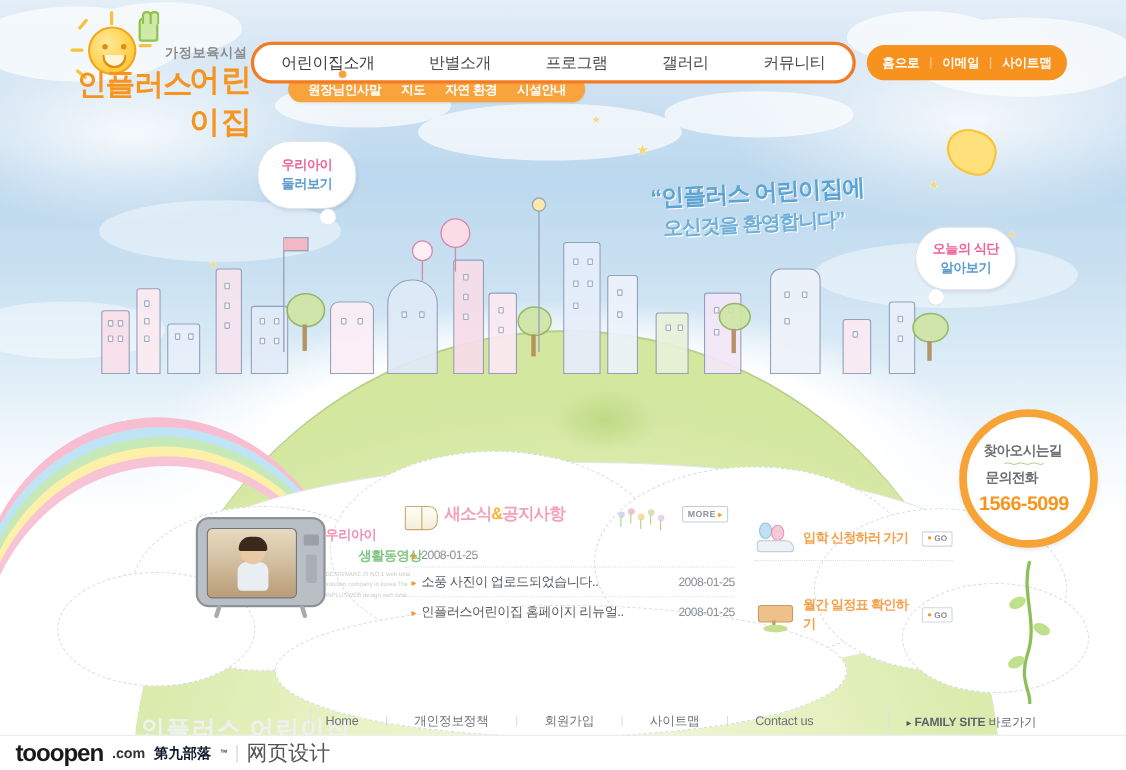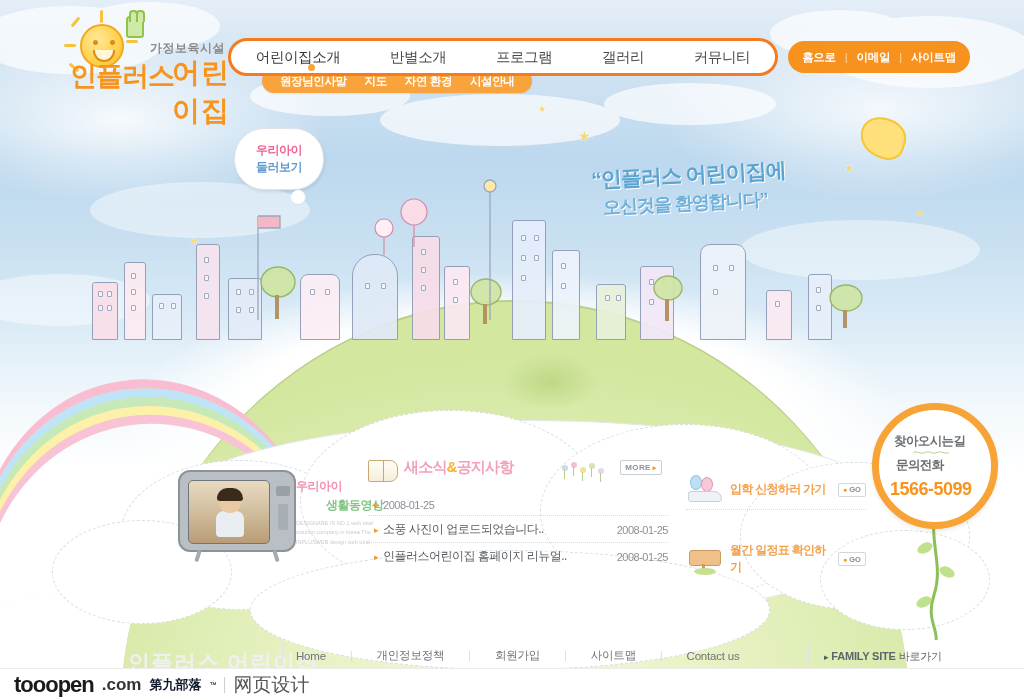--- a/index.html
+++ b/index.html
@@ -265,21 +265,21 @@
   }
   .qlabel { font-size: 12px; font-weight: bold; color: #f5a04a; letter-spacing: -.7px; flex: 1; }
   .gobtn {
     width: 28px; height: 14px; border: 1px solid #d2d7dc; border-radius: 2px; background: #fff;
     font-size: 7.5px; font-weight: bold; color: #878d94; display: flex; align-items: center;
     justify-content: center; gap: 2px; cursor: pointer; flex: 0 0 28px;
   }
   .gobtn b { color: #f7941e; font-size: 7px; }
 
   
-  .contact { position: absolute; left: 872px; top: 403px; width: 126px; height: 126px; z-index: 31; text-align: right; }
+  .contact { position: absolute; left: 872px; top: 372px; width: 126px; height: 126px; z-index: 31; text-align: right; }
   .cring {
     position: absolute; inset: 0; border-radius: 50%;
     border: 7px solid #f7a335; background: #ffffff;
     box-shadow: 0 2px 4px rgba(0,0,0,.09);
   }
   .c1 { position: absolute; left: 22px; top: 30px; font-size: 12.5px; font-weight: bold; color: #6b6f74; letter-spacing: -.6px; }
   .cline { position: absolute; left: 22px; top: 48px; width: 76px; height: 3px; }
   .c2 { position: absolute; left: 24px; top: 54px; font-size: 12.5px; font-weight: bold; color: #6b6f74; letter-spacing: -.6px; }
   .c3 { position: absolute; left: 18px; top: 76px; font-size: 18px; font-weight: bold; color: #f7941e; letter-spacing: -.5px; }
   .vine { position: absolute; left: 916px; top: 510px; width: 40px; height: 130px; z-index: 28; }
@@ -298,21 +298,21 @@
     color: #eef0f2; letter-spacing: 1px; z-index: 34;
   }
 
   
   .wm {
     position: absolute; left: 0; top: 668px; width: 1024px; height: 32px;
     background: #ffffff; border-top: 1px solid #ececec; z-index: 60;
     display: flex; align-items: center; padding-left: 14px; gap: 8px;
   }
   .wm .brand { font-size: 22px; font-weight: bold; color: #1a1a1a; letter-spacing: -1px; }
-  .wm .dotcom { font-size: 17px; color: #333; font-weight: bold; }
+  .wm .dotcom { font-size: 13px; color: #333; font-weight: bold; }
   .wm .cn { font-size: 13px; color: #0f172a; font-weight: bold; }
   .wm .tm { font-size: 7px; vertical-align: super; }
   .wm .sep { width: 1px; height: 16px; background: #cfcfcf; }
   .wm .cn2 { font-size: 19px; color: #555; }
 </style>
 </head>
 <body>
 
 <div class="page">
 
@@ -502,20 +502,24 @@
   <div class="moon"></div>
   <div class="headline">
     <div class="l1">“인플러스 어린이집에</div>
     <div class="l2">오신것을 환영합니다”</div>
   </div>
 
   <div class="bubble" id="bubbleL">
     <div class="bt">우리아이</div>
     <div class="bb">둘러보기</div>
   </div>
+  <div class="bubble" id="bubbleR">
+    <div class="bt">오늘의 식단</div>
+    <div class="bb">알아보기</div>
+  </div>
 
   <div class="tvbox">
     <div class="tvframe">
       <div class="tvscreen">
         <div class="kid-body"></div>
         <div class="kid-head"></div>
         <div class="kid-hair"></div>
       </div>
       <div style="position:absolute;left:96px;top:14px;width:14px;height:10px;background:#9aa1a6;border-radius:2px"></div>
       <div style="position:absolute;left:98px;top:32px;width:10px;height:26px;background:#a8afb4;border-radius:2px"></div>

